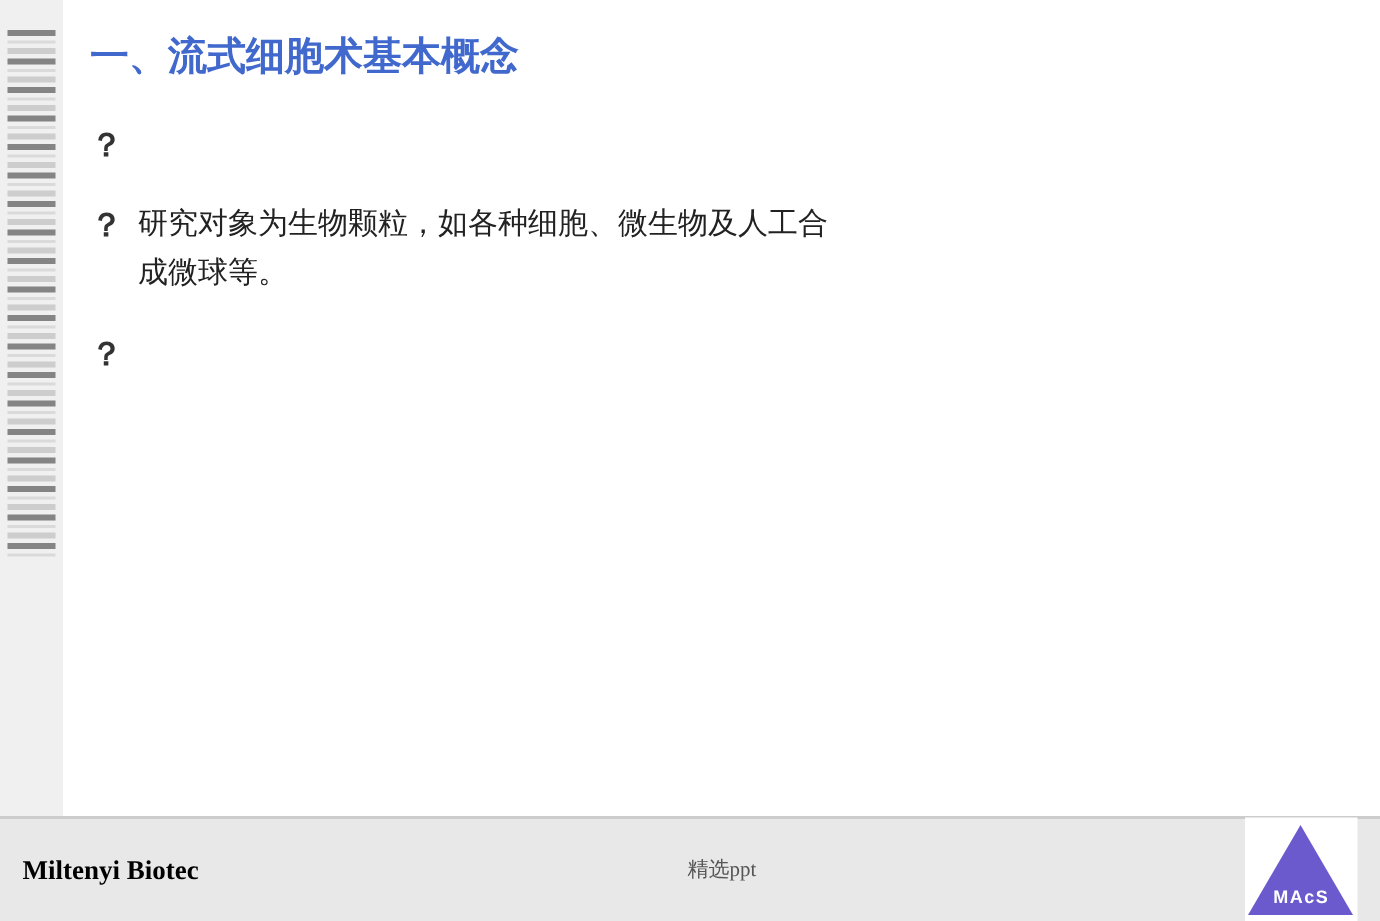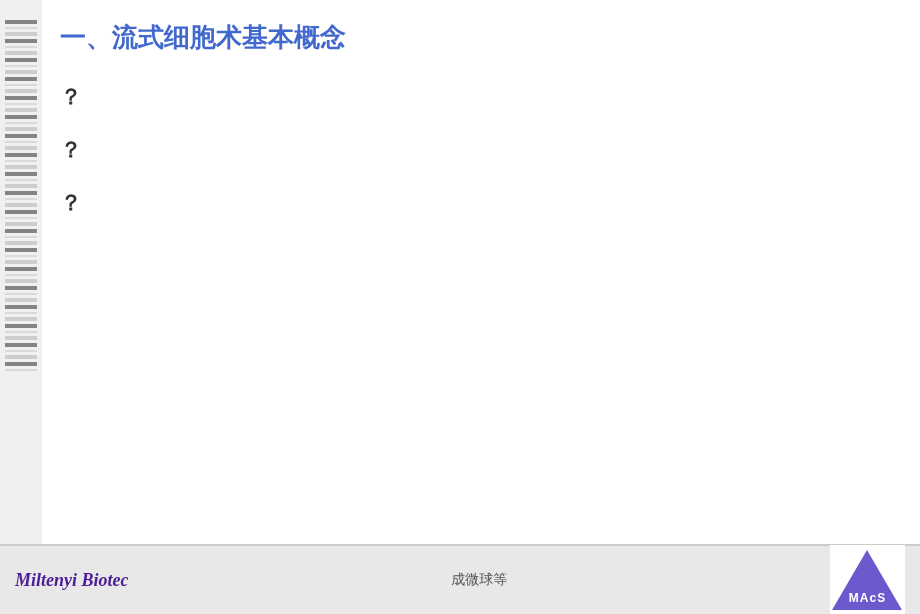--- a/index.html
+++ b/index.html
@@ -115,24 +115,23 @@
       height: 70px;
       background: #e8e8e8;
       border-top: 2px solid #ccc;
       display: flex;
       align-items: center;
       justify-content: space-between;
       padding: 0 15px;
     }
 
     .footer-logo {
-      font-style: italic;
       font-weight: bold;
       font-size: 18px;
-      color: #4c1d95;
+      color: #000000;
       font-family: 'Times New Roman', serif;
     }
 
     .footer-center {
       font-size: 14px;
       color: #555;
     }
 
     
     .macs-logo {
@@ -236,32 +235,35 @@
     <div class="title">一、流式细胞术基本概念</div>
 
     <div class="bullet-section">
 
       <div class="bullet-item">
         <span class="bullet-mark">？</span>
       </div>
 
       <div class="bullet-item">
         <span class="bullet-mark">？</span>
+        <div class="bullet-text">
+          研究对象为生物颗粒，如各种细胞、微生物及人工合<br>成微球等。
+        </div>
       </div>
 
       <div class="bullet-item">
         <span class="bullet-mark">？</span>
       </div>
 
     </div>
   </div>
 
   <div class="footer">
     <div class="footer-logo">Miltenyi Biotec</div>
-    <div class="footer-center">成微球等</div>
+    <div class="footer-center">精选ppt</div>
     <div class="macs-logo">
       <div class="macs-triangle"></div>
       <div class="macs-text">
         <span>MAcS</span>
       </div>
     </div>
   </div>
 
 </div>
 

